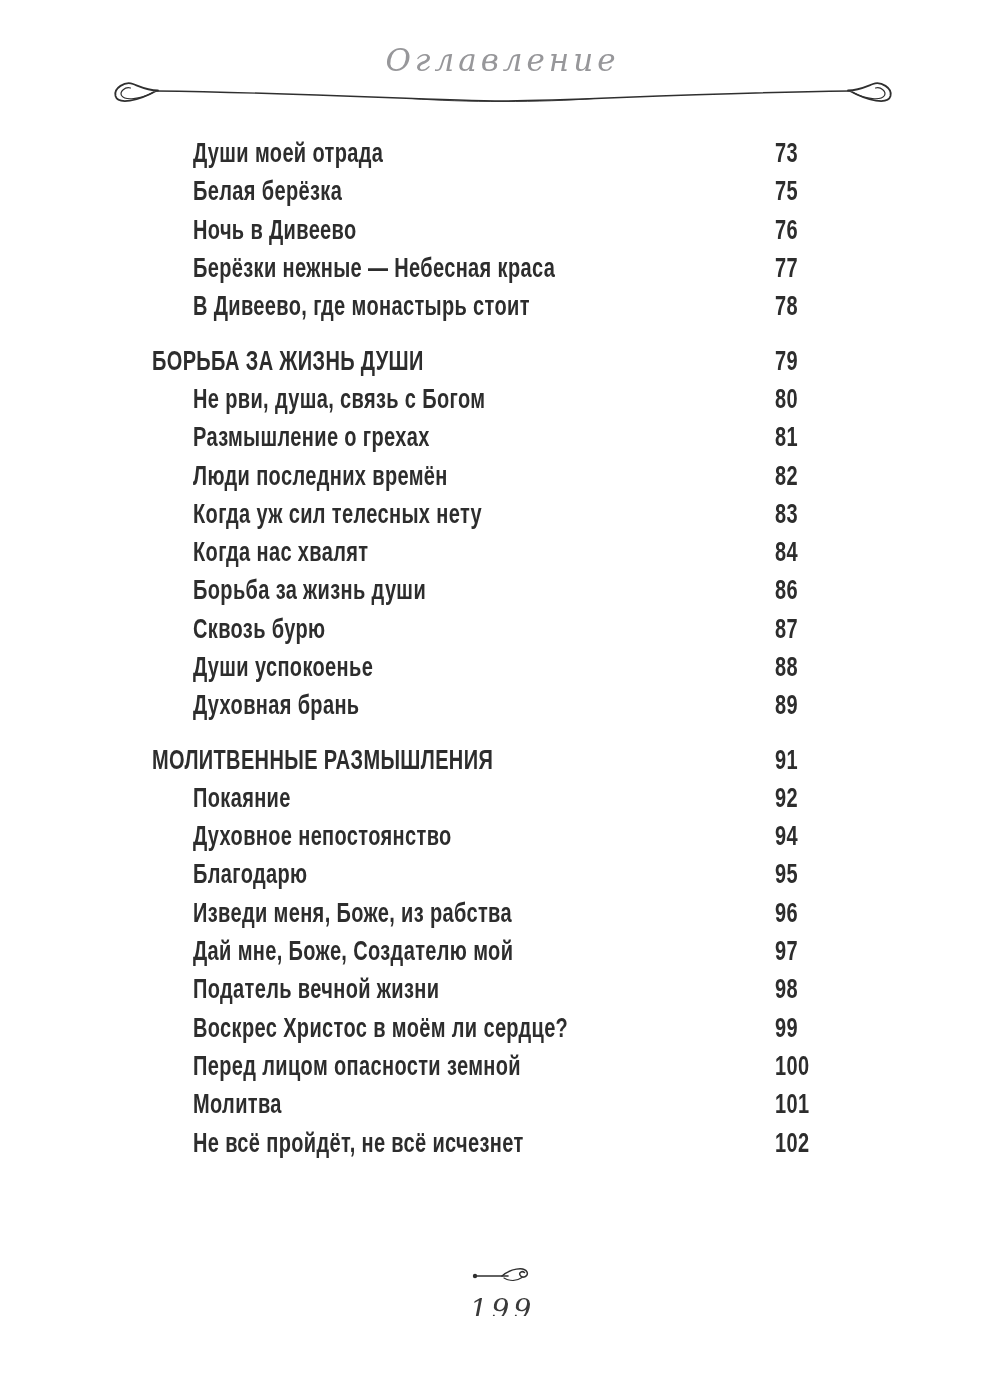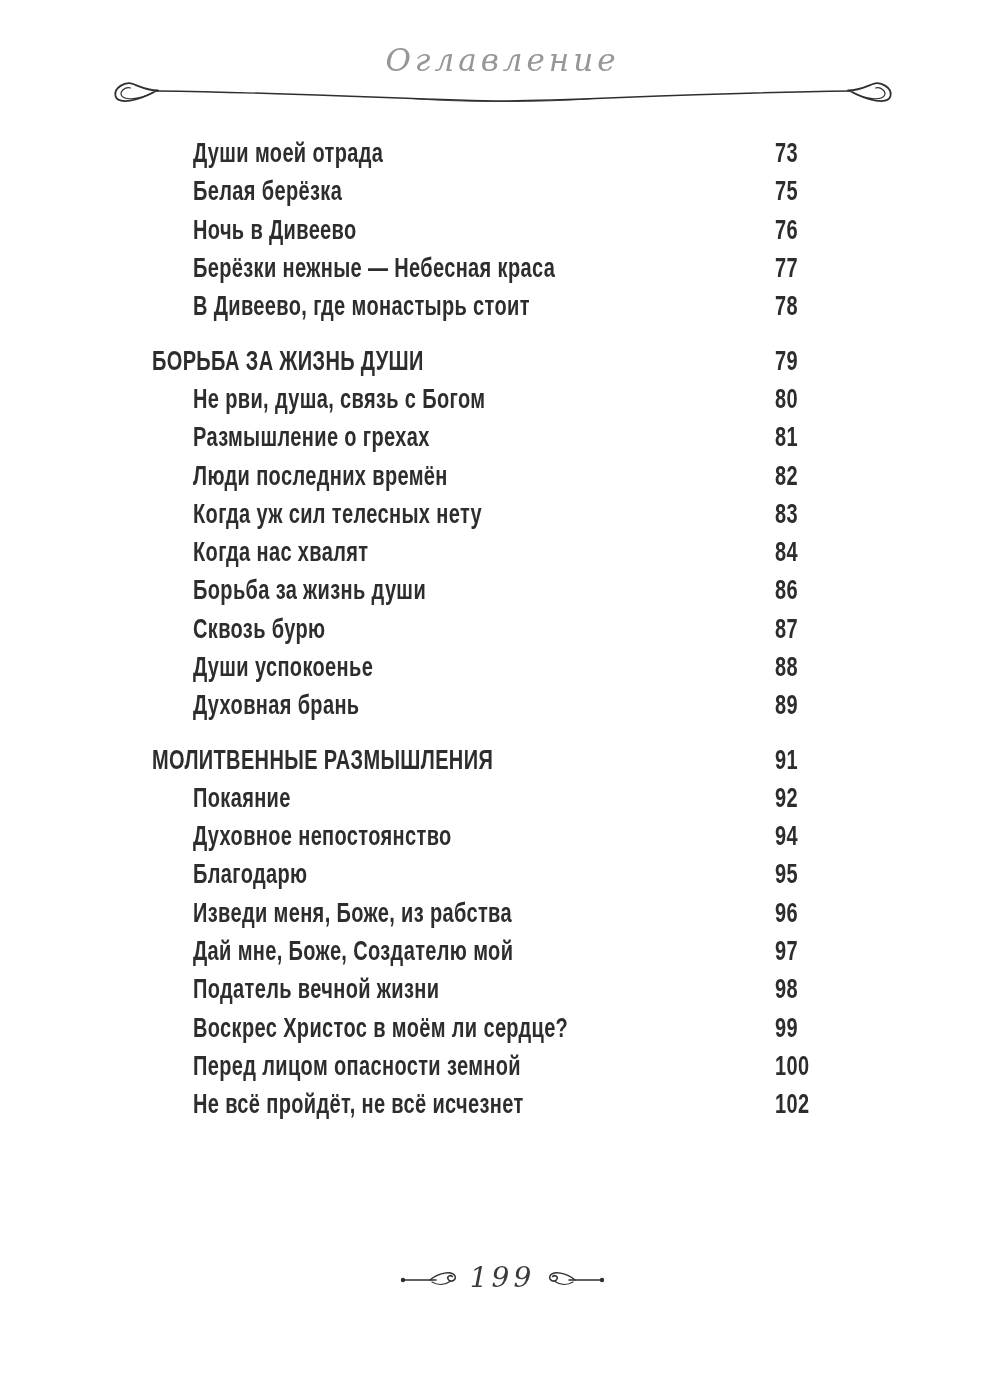--- a/index.html
+++ b/index.html
@@ -43,21 +43,21 @@
     white-space:nowrap;
     font-size:27px;font-weight:700;letter-spacing:0.5px;
     color:var(--text);
   }
   .row .label{left:193px;}
   .row.section .label{left:152px;}
   .row .num{left:775px;}
   
   .footer{
     position:absolute;top:1264px;left:0;width:100%;
-    display:flex;justify-content:center;align-items:center;gap:8px;
+    display:flex;justify-content:center;align-items:center;gap:8px;flex-direction:column;
   }
   .footer-pagenum{
     font-family:"DejaVu Serif", serif;
     font-style:italic;font-weight:400;
     font-size:28px;letter-spacing:4px;
     color:#3a3a3a;
     line-height:1;
     padding-bottom:4px;
   }
   svg .stroke{fill:none;stroke:var(--ornament);stroke-linecap:round;}
@@ -174,20 +174,24 @@
       <span class="label">Податель вечной жизни</span>
       <span class="num">98</span>
     </div>
       <div class="row">
       <span class="label">Воскрес Христос в моём ли сердце?</span>
       <span class="num">99</span>
     </div>
       <div class="row">
       <span class="label">Перед лицом опасности земной</span>
       <span class="num">100</span>
+    </div>
+      <div class="row">
+      <span class="label">Молитва</span>
+      <span class="num">101</span>
     </div>
       <div class="row">
       <span class="label">Не всё пройдёт, не всё исчезнет</span>
       <span class="num">102</span>
     </div>
     </div>
 
   <div class="footer">
     <svg width="62" height="24" viewBox="0 0 62 24">
       <circle cx="3" cy="12" r="2.2" fill="#2f2f2f"></circle>

